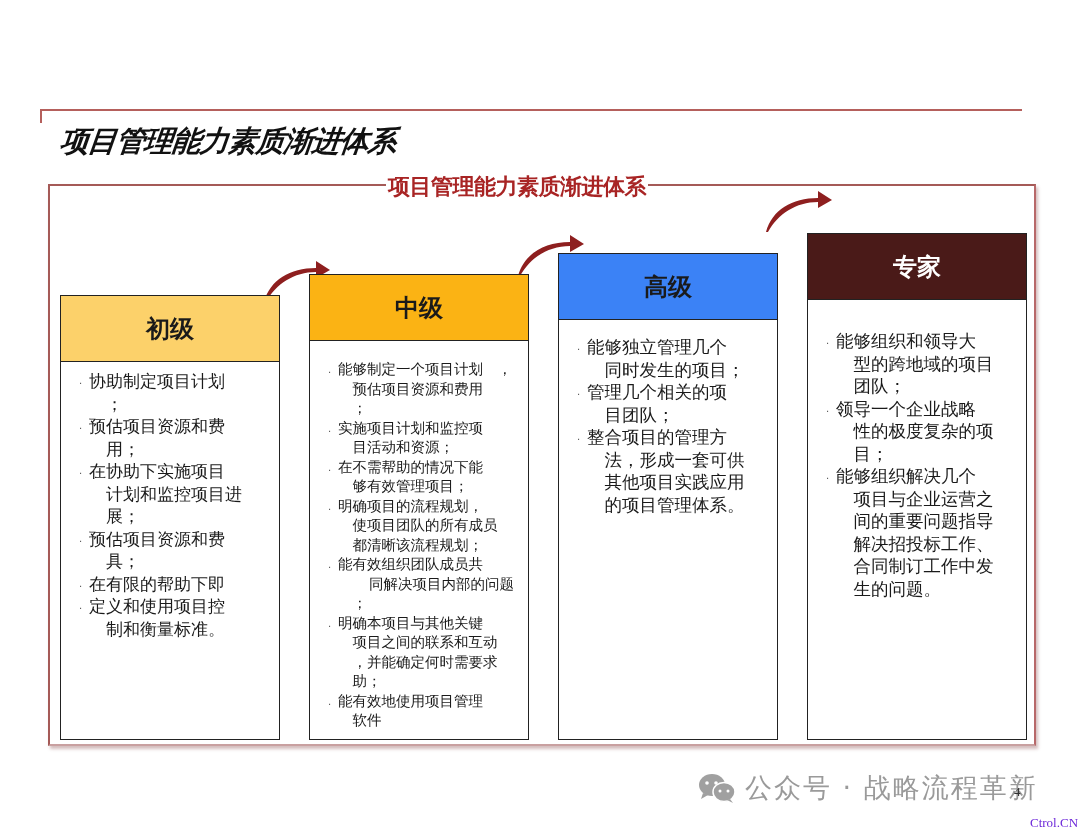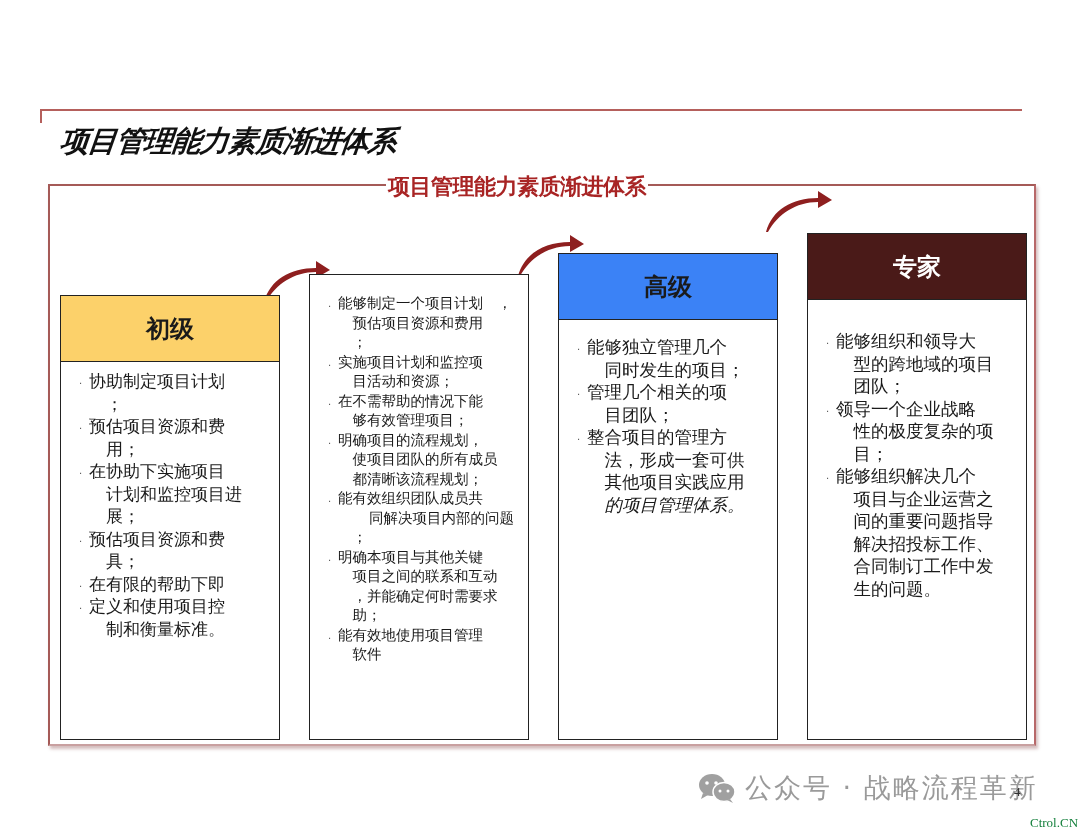--- a/index.html
+++ b/index.html
@@ -63,21 +63,21 @@
   .lvl-4 .level-body { font-size: 17.5px; line-height: 22.5px; padding-top: 30px; }
 
   .arrow { position: absolute; }
 
   .watermark {
     position: absolute; left: 697px; top: 770px; display: flex; align-items: center; gap: 8px;
     color: #9a9a9a; font-size: 27px; letter-spacing: 2px;
   }
   .wechat-icon { width: 40px; height: 32px; position: relative; }
   .page-num { position: absolute; left: 1014px; top: 784px; font-family: "Liberation Serif", serif; font-size: 13px; color: #333; }
-  .site-mark { position: absolute; left: 1030px; top: 815px; font-family: "Liberation Serif", serif; font-size: 13px; color: #15803d; }
+  .site-mark { position: absolute; left: 1030px; top: 815px; font-family: "Liberation Serif", serif; font-size: 13px; color: #6d28d9; }
 </style>
 </head>
 <body>
 
 <div class="top-rule"></div>
 <div class="top-rule-tick"></div>
 
 <div class="slide-title">项目管理能力素质渐进体系</div>
 
 <div class="frame"></div>
@@ -123,20 +123,21 @@
       </div>
       <div class="item">
         <span class="bullet">.</span>
         <span class="txt">定义和使用项目控</span>
         <span class="txt" style="padding-left: 1em;">制和衡量标准。</span>
       </div>
     </div>
 </div>
 
 <div class="level lvl-2">
+  <div class="level-header">中级</div>
   <div class="level-body" id="body-1">
       <div class="item">
         <span class="bullet">.</span>
         <span class="txt">能够制定一个项目计划　，</span>
         <span class="txt" style="padding-left: 1em;">预估项目资源和费用</span>
         <span class="txt" style="padding-left: 1em;">；</span>
       </div>
       <div class="item">
         <span class="bullet">.</span>
         <span class="txt">实施项目计划和监控项</span>
@@ -185,21 +186,21 @@
       <div class="item">
         <span class="bullet">.</span>
         <span class="txt">管理几个相关的项</span>
         <span class="txt" style="padding-left: 1em;">目团队；</span>
       </div>
       <div class="item">
         <span class="bullet">.</span>
         <span class="txt">整合项目的管理方</span>
         <span class="txt" style="padding-left: 1em;">法，形成一套可供</span>
         <span class="txt" style="padding-left: 1em;">其他项目实践应用</span>
-        <span class="txt" style="padding-left: 1em; font-style: italic;">的项目管理体系。</span>
+        <span class="txt" style="padding-left: 1em;">的项目管理体系。</span>
       </div>
     </div>
 </div>
 
 <div class="level lvl-4">
   <div class="level-header">专家</div>
   <div class="level-body" id="body-3">
       <div class="item">
         <span class="bullet">.</span>
         <span class="txt">能够组织和领导大</span>

